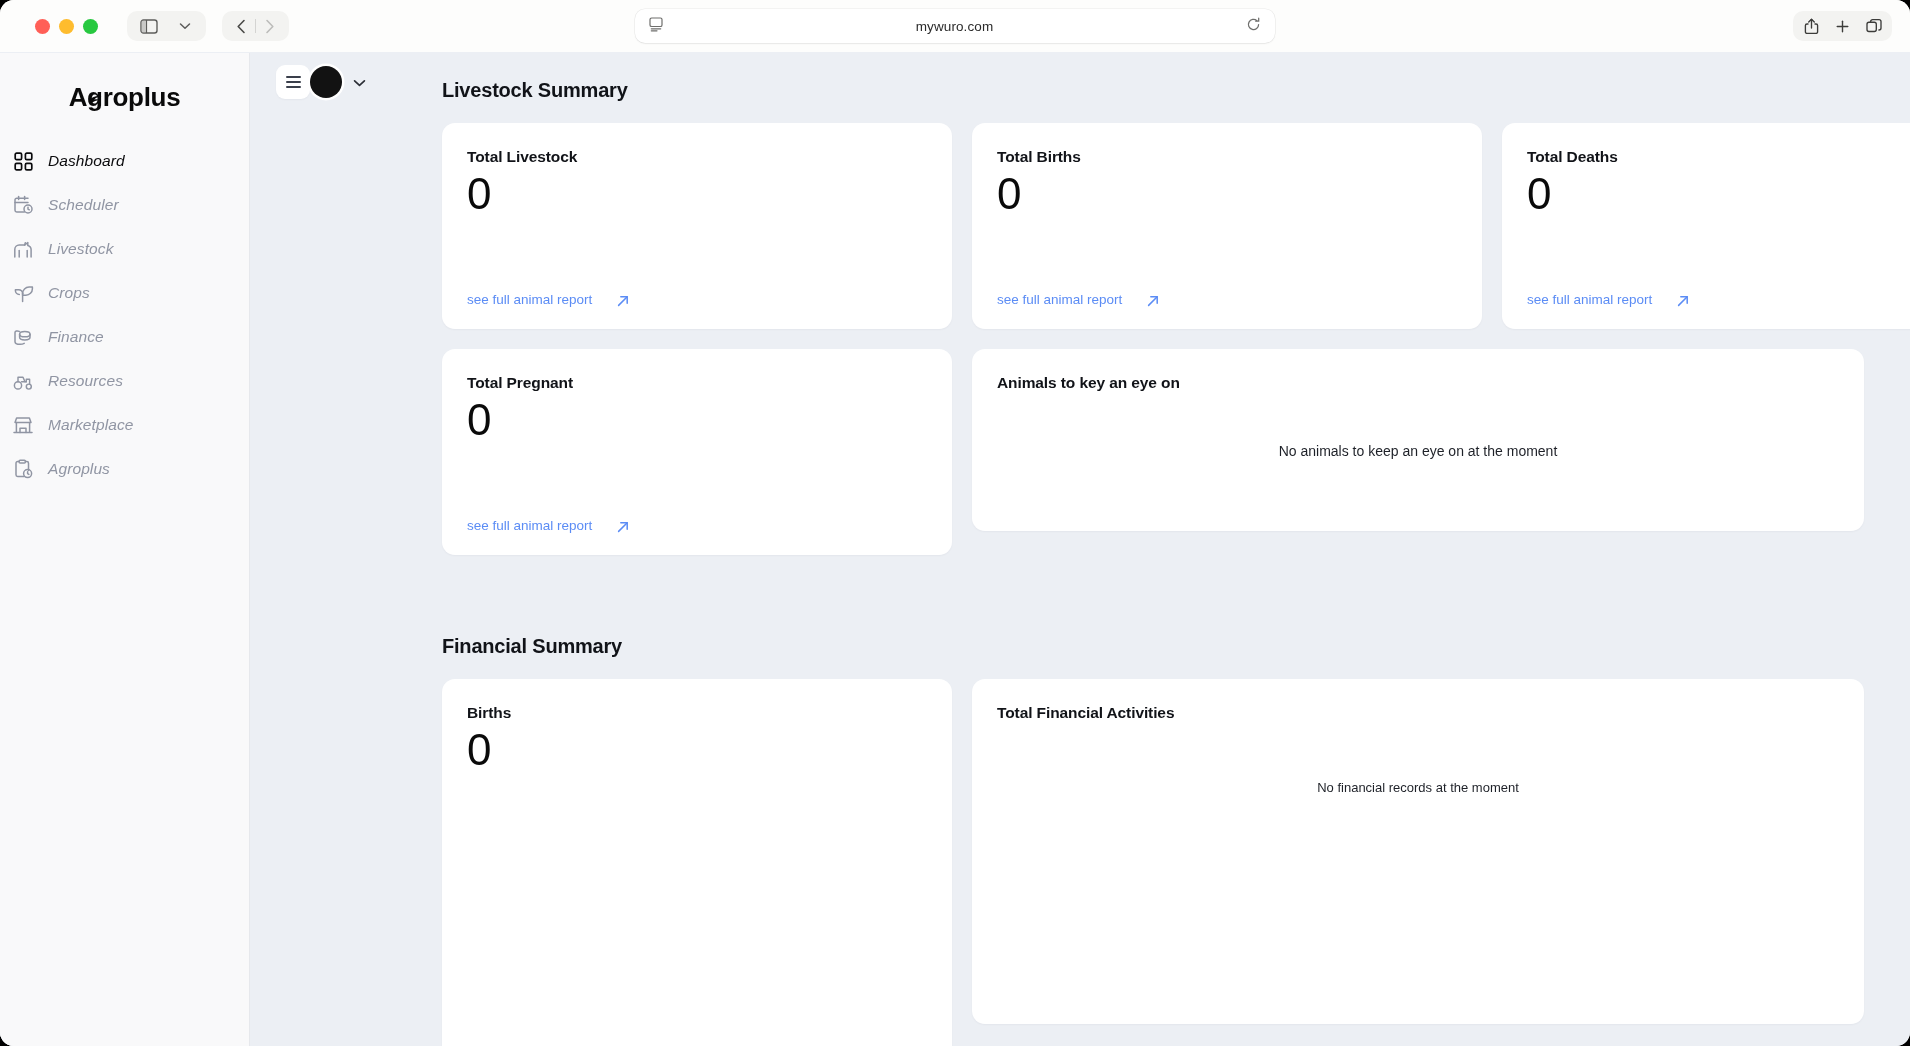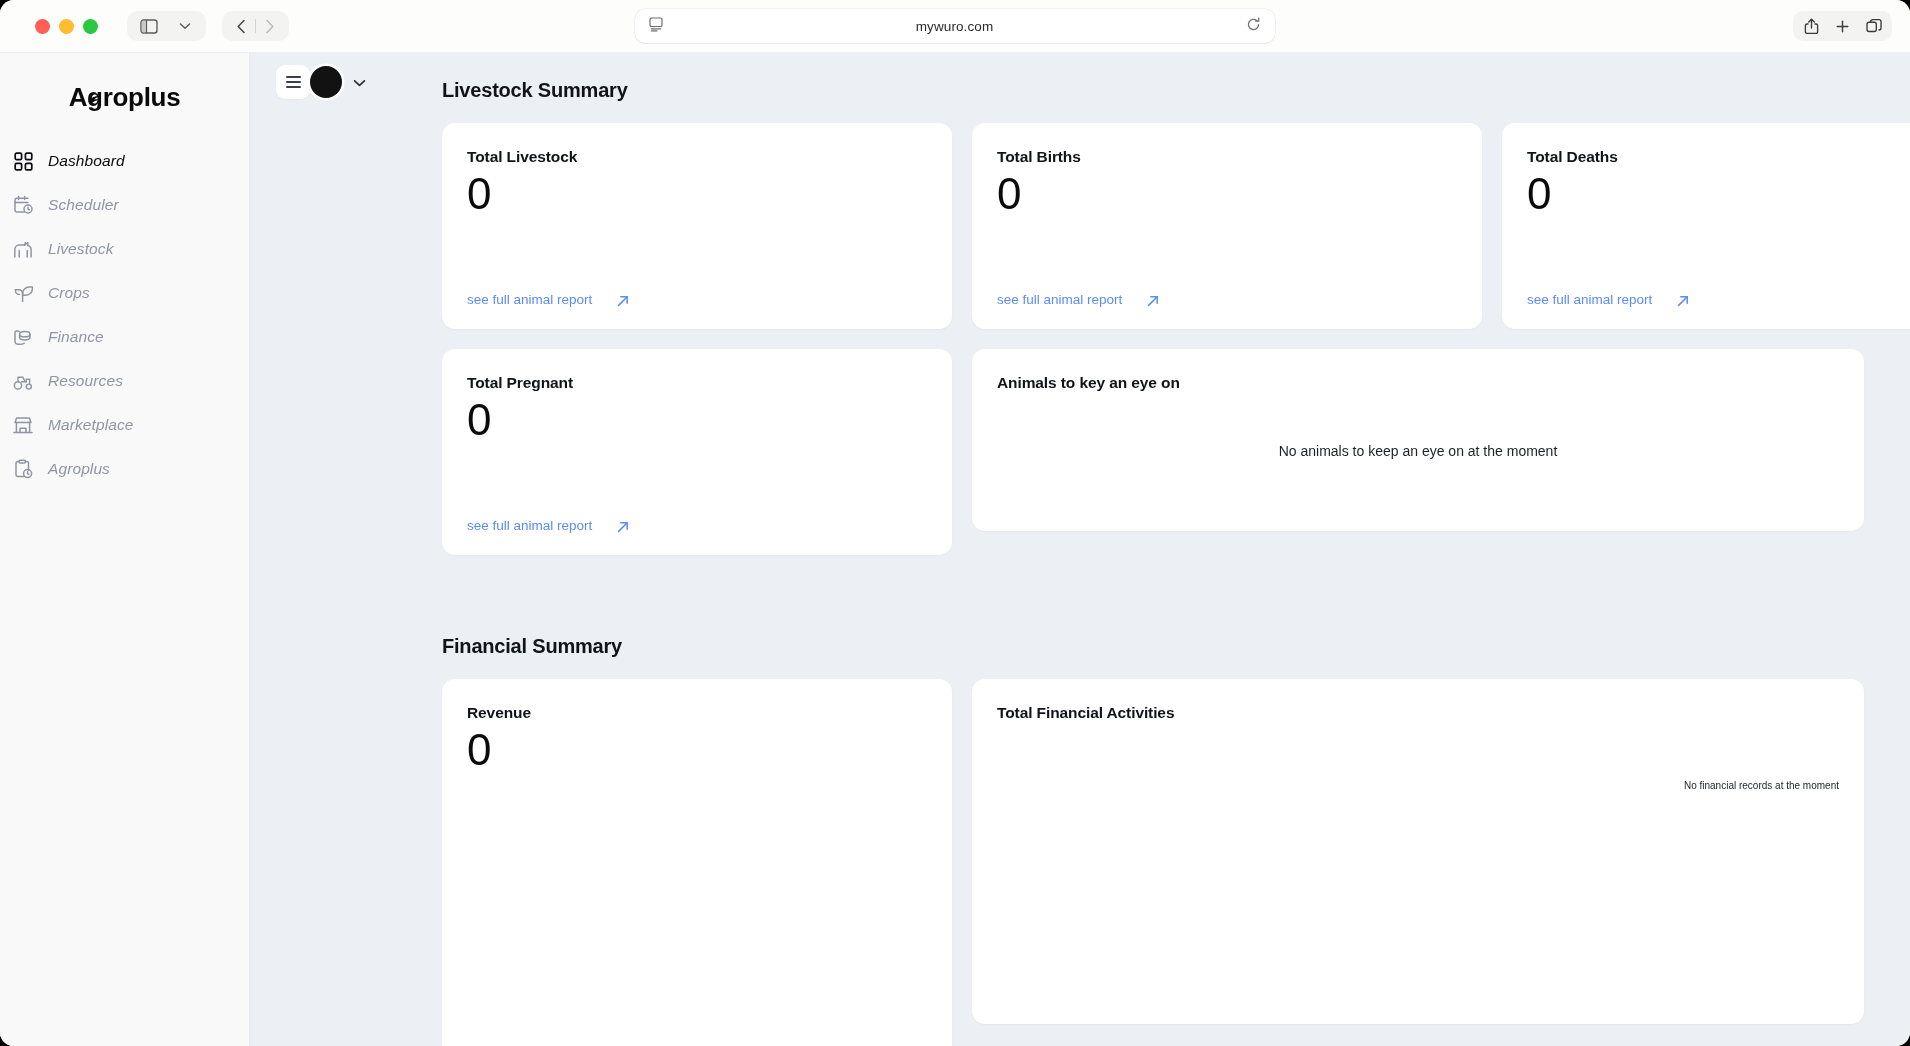--- a/index.html
+++ b/index.html
@@ -160,21 +160,21 @@
   .empty-msg {
     display:flex; align-items:center; justify-content:center;
     flex:1; font-size:14px; color:#1e2128;
   }
   .wide-card-inner { display:flex; flex-direction:column; height:100%; }
 
   .section-gap { height:60px; }
   .fin-left { display:flex; flex-direction:column; gap:20px; flex:0 0 510px; }
   .fin-right { flex:1; }
   .tall-card { height:345px; }
-  .empty-msg-fin { padding-top:58px; text-align:right; font-size:10px; color:#1e2128; }
+  .empty-msg-fin { padding-top:58px; text-align:center; font-size:13px; color:#1e2128; }
 </style>
 </head>
 <body>
 
 <div class="window">
 
   <div class="chrome">
     <div class="traffic">
       <div class="light red"></div>
       <div class="light yellow"></div>
@@ -452,21 +452,21 @@
 
         <div class="section-gap"></div>
 
         <h2 class="section-title">Financial Summary</h2>
 
         <div class="grid-row">
 
           <div class="fin-left">
 
             <div class="card stat-card">
-              <div class="stat-label">Revenue</div>
+              <div class="stat-label">Births</div>
               <div class="stat-value">0</div>
 
             </div>
 
           </div>
 
           <div class="fin-right">
             <div class="card tall-card">
               <div class="wide-title">Total Financial Activities</div>
               <div class="empty-msg-fin">No financial records at the moment</div>

